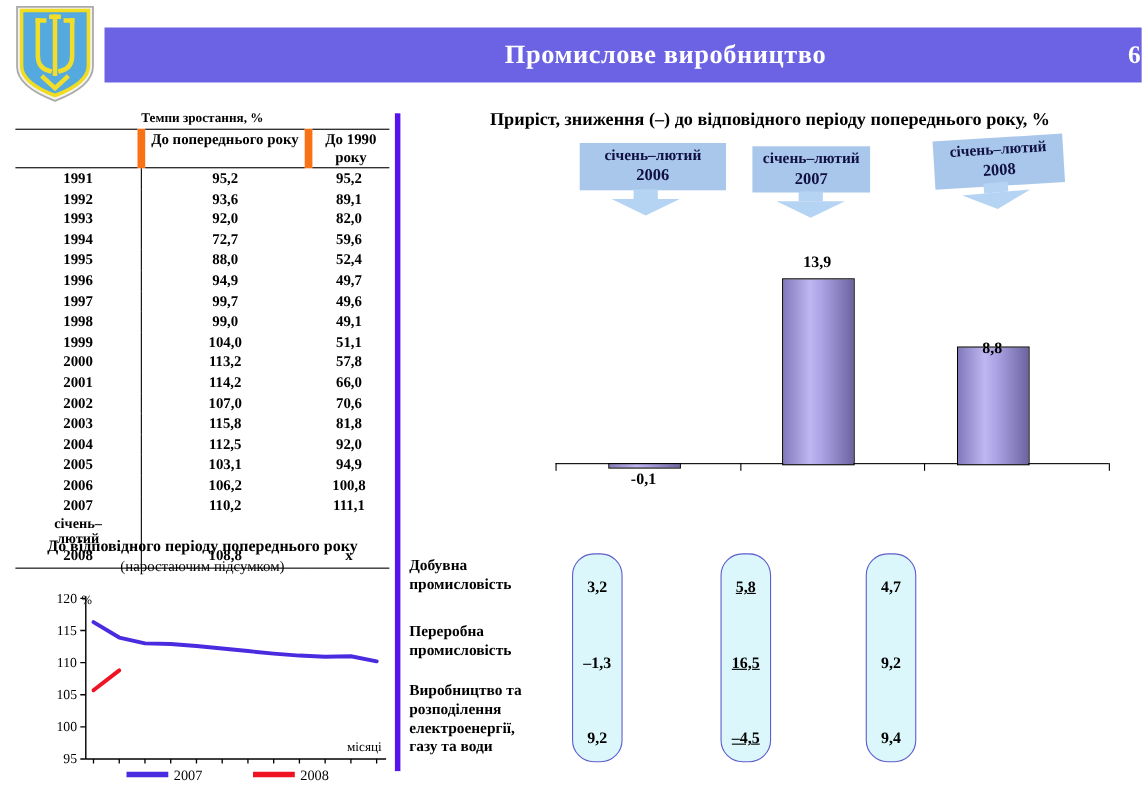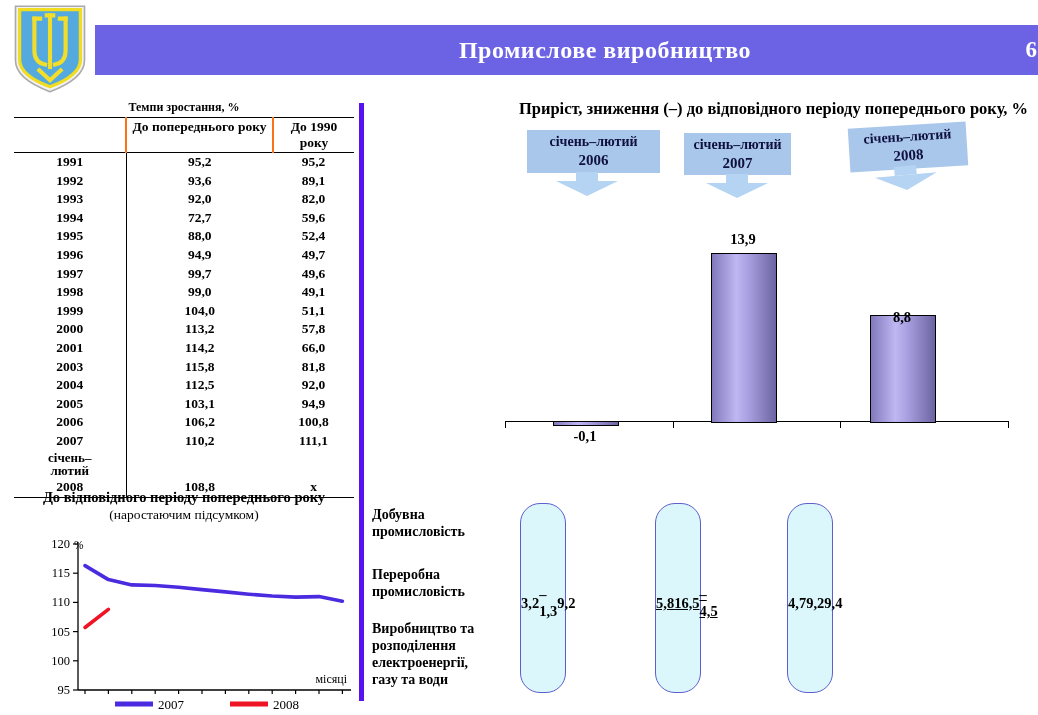--- a/index.html
+++ b/index.html
@@ -15,50 +15,50 @@
   }
   .header-title{color:#fff;font-weight:bold;font-size:24px;letter-spacing:.5px;}
   .header-num{position:absolute;right:36px;top:0;height:50px;display:flex;align-items:center;color:#fff;font-weight:bold;font-size:23px;}
   
   .vdivider{position:absolute;left:359px;top:103px;width:5px;height:598px;background:#5712EE;}
   
   .ltable-wrap{position:absolute;left:14px;top:100px;width:340px;}
   .ltable-title{text-align:center;font-weight:bold;font-size:12px;margin-bottom:2px;}
   table.growth{border-collapse:collapse;width:100%;font-weight:bold;font-size:13.5px;}
   table.growth th{border-top:1.5px solid #000;border-bottom:1.5px solid #000;font-size:13.5px;line-height:16px;padding:1px 2px;text-align:center;vertical-align:top;}
-  table.growth th.h1,table.growth th.h2{border-left:2px solid #f97316;}
+  table.growth th.h1,table.growth th.h2{border-left:7px solid #f97316;}
   table.growth td{text-align:center;line-height:18.6px;padding:0;}
   table.growth td.c1{border-left:1px solid #000;}
   table.growth tr.lastrow td{vertical-align:bottom;padding-bottom:1px;}
   table.growth tr.lastrow .small-line{font-size:13px;line-height:13.5px;}
   table.growth{border-bottom:1.5px solid #000;}
   
   .lc-title{position:absolute;left:14px;top:489px;width:340px;text-align:center;font-weight:bold;font-size:14.5px;}
   .lc-subtitle{position:absolute;left:14px;top:507px;width:340px;text-align:center;font-size:13.5px;}
   .line-chart-svg{position:absolute;left:25px;top:537px;width:335px;height:178px;}
   .line-chart-svg text{font-family:"Liberation Serif","DejaVu Serif",serif;}
   
-  .r-title{position:absolute;left:372px;top:99px;width:656px;text-align:right;font-weight:bold;font-size:16.5px;}
+  .r-title{position:absolute;left:372px;top:99px;width:656px;text-align:center;font-weight:bold;font-size:16.5px;}
   .callout{position:absolute;background:#A9C7EA;color:#0f1040;text-align:center;font-weight:bold;}
   .callout .l1{display:block;font-size:14px;line-height:19px;margin-top:2px;}
   .callout .l2{display:block;font-size:15px;line-height:18px;}
   .arrow{position:absolute;width:64px;}
   .arrow .stem{width:22px;height:9px;background:#B5D3F2;margin:0 auto;}
   .arrow .head{width:0;height:0;border-left:31px solid transparent;border-right:31px solid transparent;border-top:15px solid #B5D3F2;margin:0 auto;}
   
   .bar-chart{position:absolute;left:500px;top:220px;width:520px;height:230px;}
   .bc-axis{position:absolute;left:5px;top:201px;width:503px;border-top:1.5px solid #000;}
   .bc-tick{position:absolute;top:201px;width:0;height:7px;border-left:1.5px solid #000;}
   .bar{position:absolute;border:1px solid #000;
        background:linear-gradient(90deg,#8279BC 0%,#BFB7F2 38%,#AAA2E2 55%,#6C64A2 100%);}
   .bar-label{position:absolute;width:80px;text-align:center;font-weight:bold;font-size:14.5px;}
   
   .cat{position:absolute;left:372px;width:142px;text-align:left;font-weight:bold;font-size:14px;line-height:17px;}
   .vbox{position:absolute;top:503px;width:46px;height:190px;background:#DBF7FB;border:1.5px solid #5E5ECE;border-radius:20px;
-        display:flex;flex-direction:row;justify-content:space-between;align-items:center;
+        display:flex;flex-direction:column;justify-content:space-between;align-items:center;
         padding:22px 0 12px 0;box-sizing:border-box;font-weight:bold;font-size:14.5px;}
 </style>
 </head>
 <body>
 
 <div id="slide">
 
   <svg class="emblem" viewBox="0 0 100 112">
     <path d="M8,4 h84 v66 q0,22 -42,38 q-42,-16 -42,-38 Z" fill="#f2f2f2" stroke="#aaa" stroke-width="2"></path>
     <path d="M13,8 h74 v61 q0,19 -37,33 q-37,-14 -37,-33 Z" fill="#54A9DF" stroke="#F0DC20" stroke-width="4"></path>
@@ -136,20 +136,25 @@
           </tr>
           <tr>
             <td class="c0">2000</td>
             <td class="c1">113,2</td>
             <td class="c2">57,8</td>
           </tr>
           <tr>
             <td class="c0">2001</td>
             <td class="c1">114,2</td>
             <td class="c2">66,0</td>
+          </tr>
+          <tr>
+            <td class="c0">2002</td>
+            <td class="c1">107,0</td>
+            <td class="c2">70,6</td>
           </tr>
           <tr>
             <td class="c0">2003</td>
             <td class="c1">115,8</td>
             <td class="c2">81,8</td>
           </tr>
           <tr>
             <td class="c0">2004</td>
             <td class="c1">112,5</td>
             <td class="c2">92,0</td>

